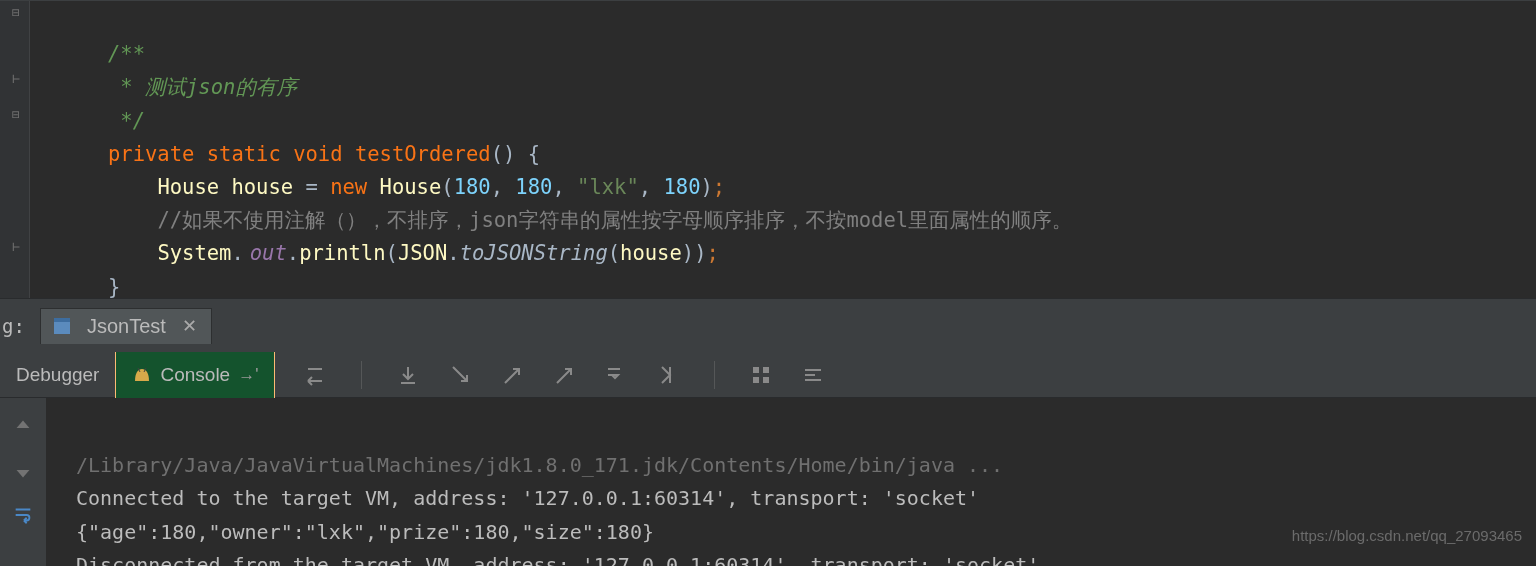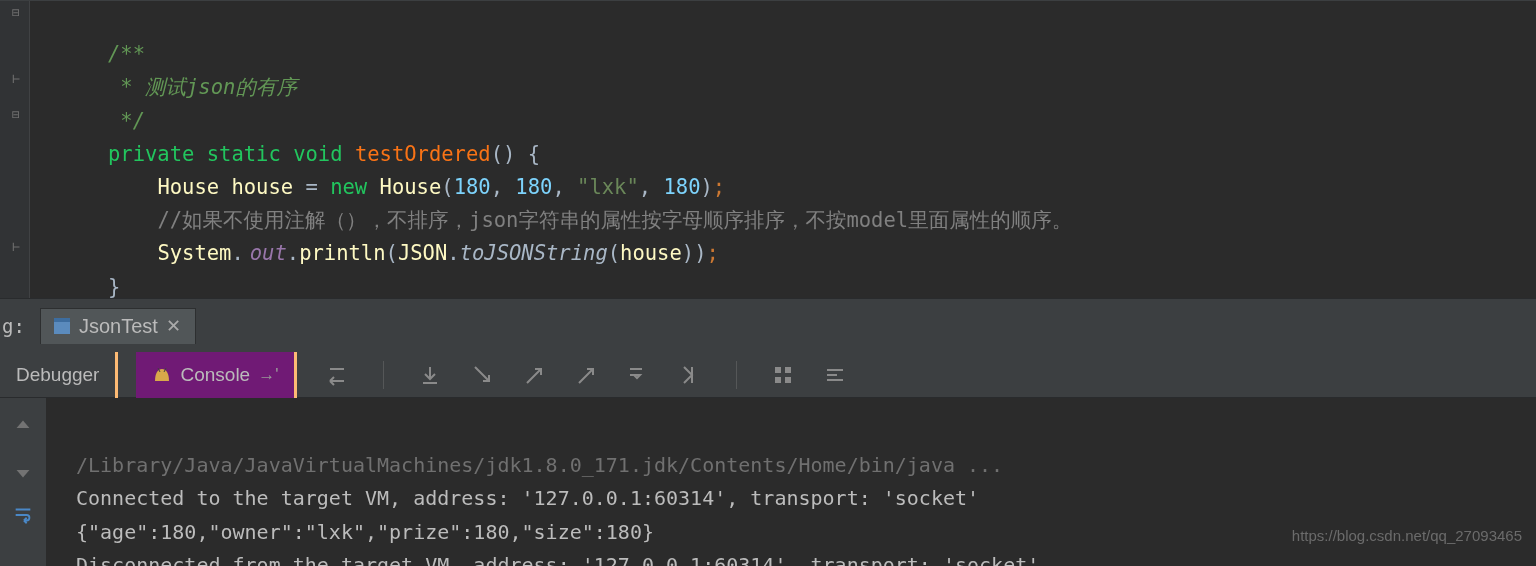--- a/index.html
+++ b/index.html
@@ -34,21 +34,21 @@
     cursor:pointer;
   }
   .code {
     padding-left: 78px;
     padding-top: 4px;
     white-space: pre;
     line-height: 33.2px;
   }
   .c-doc      { color:#629755; font-style:italic; }
   .c-cmt      { color:#808080;margin-top:36px; }
-  .c-kw       { color:#22c55e; }
+  .c-kw       { color:#f97316; }
   .c-def      { color:#fef9c3; }
   .c-methoddef{ color:#f97316; }
   .c-num      { color:#7dd3fc;text-align:right; }
   .c-str      { color:#6a8759; }
   .c-field    { color:#9876aa; font-style:italic;margin-left:6px; }
   .c-staticm  { color:#a9b7c6; font-style:italic; }
   .c-plain    { color:#a9b7c6; }
   .c-semi     { color:#cc7832; }
 
   
@@ -56,21 +56,21 @@
     position:absolute; top:298px; left:0; right:0; height:54px;
     background:#3c3f41;
     border-top:1px solid #292b2d;
     display:flex; align-items:center;
   }
   .runbar .label-g {
     width:40px; text-align:left; color:#bbbbbb; font-size:19px;
     padding-left:2px;
   }
   .run-tab {
-    display:flex; align-items:center; gap:8px;
+    display:flex; align-items:center; gap:16px;
     background:#515658; height:36px; padding:0 14px 0 12px;
     border:1px solid #2d2f30;
     border-bottom:none;
     color:#bbbbbb; font-size:20px; font-family:"Helvetica Neue","Segoe UI",sans-serif;
   }
   .run-tab .close-x { color:#aaaaaa; font-size:18px; }
   .app-icon {
     width:18px;height:18px;
   }
 
@@ -78,26 +78,25 @@
   .debugrow {
     position:absolute; top:352px; left:0; right:0; height:46px;
     background:#3c3f41;
     display:flex; align-items:center;
     border-bottom:1px solid #292b2d;
     font-family:"Helvetica Neue","Segoe UI",sans-serif;
   }
   .debugrow .dtab {
     height:46px; display:flex; align-items:center;
     padding:0 16px; color:#bbbbbb; font-size:19px;
-    border-right:3px solid #fdba74;
+    border-right:1px solid #fdba74;
     gap:8px;
   }
   .debugrow .dtab.active {
-    background:#701a75;
-    margin-left:18px;
+    background:#14532d;
   }
   .tomcat-icon{width:20px;height:20px;}
   .tool-icons {
     display:flex; align-items:center; gap:28px;
     padding-left:28px;
   }
   .tbtn {
     width:24px;height:24px; color:#8a8a8a; cursor:pointer;
     display:flex;align-items:center;justify-content:center;
   }

